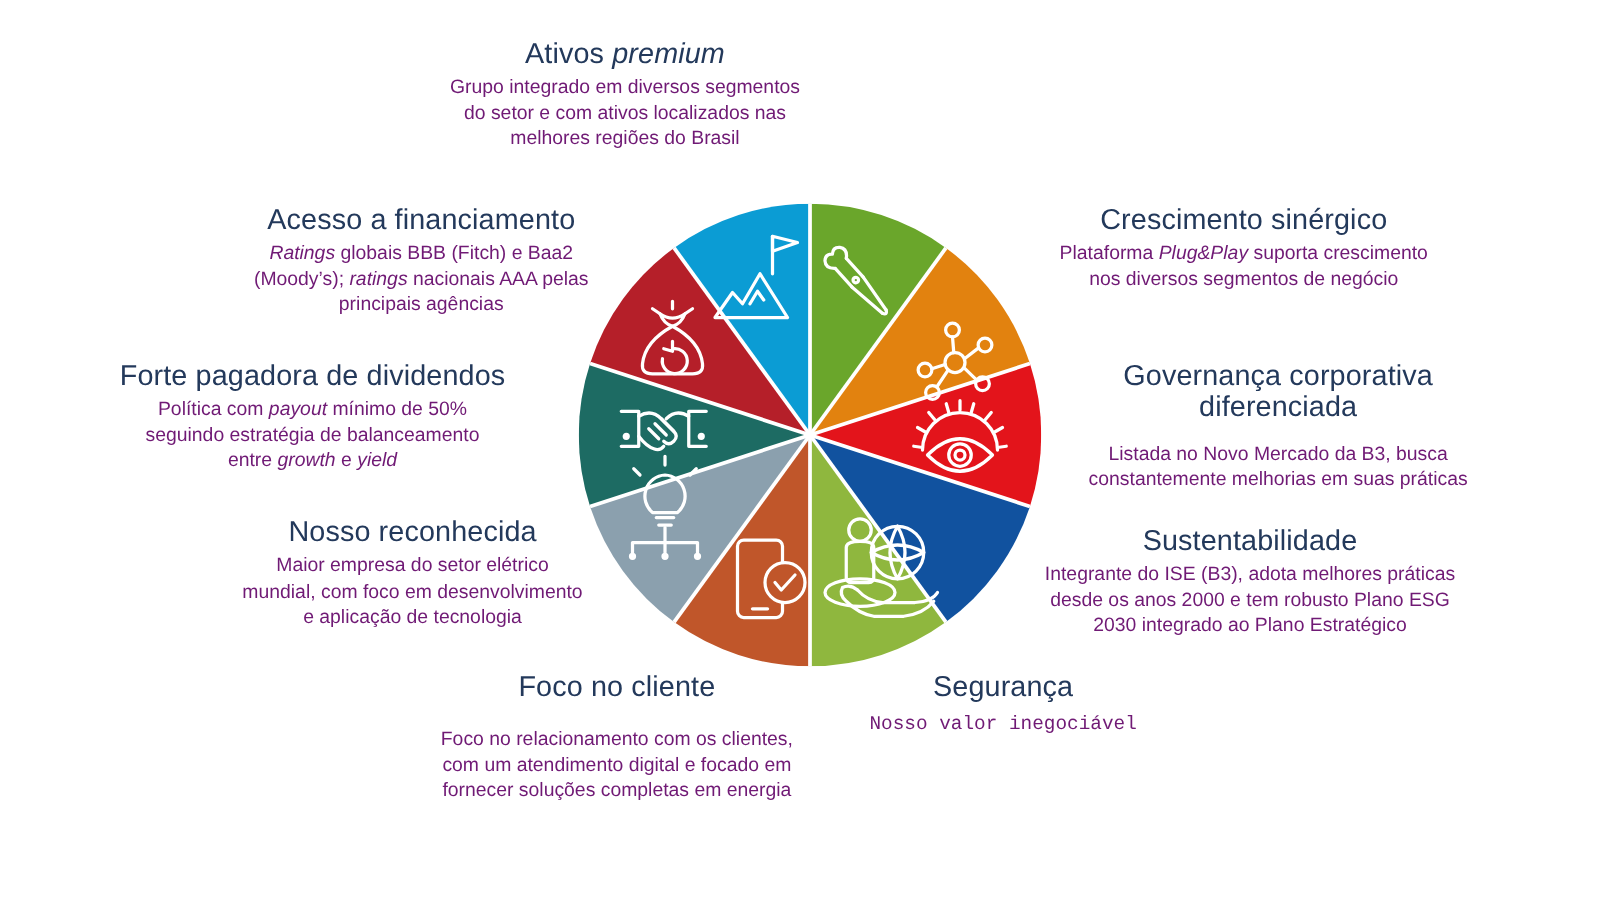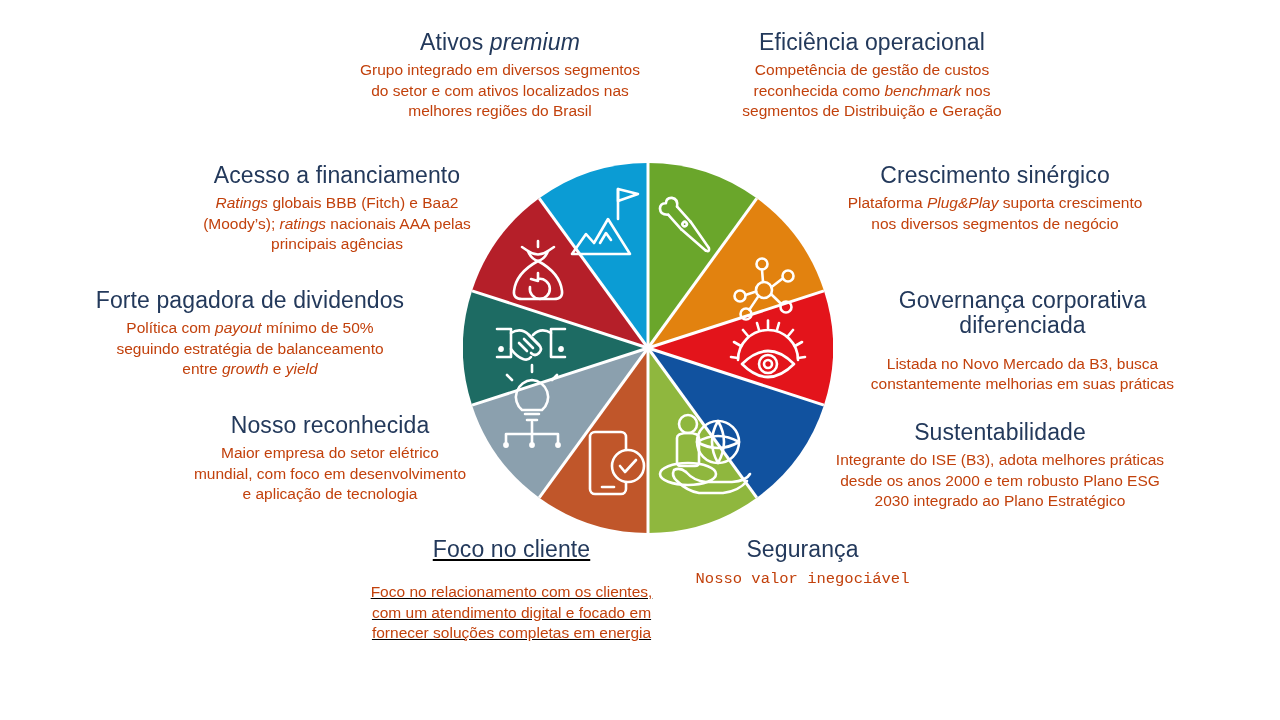--- a/index.html
+++ b/index.html
@@ -9,39 +9,39 @@
     position:relative;
   }
   .stage{position:absolute;left:0;top:0;width:1280px;height:720px;}
 
   .block{position:absolute;text-align:center;}
   .block .title{
     color:#23395b;font-weight:400;line-height:1.1;
     font-size:23px;white-space:pre-line;letter-spacing:0.1px;
   }
   .block .desc{
-    color:#c2410c;font-size:15.5px;line-height:1.32;margin-top:5px;
+    color:#701a75;font-size:15.5px;line-height:1.32;margin-top:5px;
     white-space:pre-line;
   }
   .block .desc i{font-style:italic;}
 
   
   .wheel-wrap{position:absolute;left:463px;top:163px;width:370px;height:370px;}
   .wheel-wrap svg{display:block;}
 
   
   #b-ativos      {left:318px; top:30px;  width:364px;}
   #b-eficiencia  {left:700px; top:30px;  width:344px;}
   #b-acesso      {left:162px; top:163px; width:350px;}
   #b-crescimento {left:800px; top:163px; width:390px;}
   #b-dividendos  {left:55px;  top:288px; width:390px;}
   #b-governanca  {left:855px; top:288px; width:335px;}
   #b-controlador {left:150px; top:413px; width:360px;}
   #b-sustent     {left:785px; top:420px; width:430px;}
-  #b-foco        {left:304px; top:537px; width:415px;text-decoration:underline;}
+  #b-foco        {left:286px; top:537px; width:415px;}
   #b-seguranca   {left:680px; top:537px; width:245px;}
 
   #b-governanca .desc{margin-top:15px;}
   #b-seguranca .desc{margin-top:7px;font-family:Liberation Mono, monospace;}
   #b-foco .desc{margin-top:20px;}
 </style>
 </head>
 <body>
 
 <div class="stage">
@@ -178,26 +178,20 @@
     </svg>
   </div>
 
   <div class="block" id="b-ativos">
     <div class="title"><span>Ativos </span><i>premium</i></div>
     <div class="desc">Grupo integrado em diversos segmentos
 do setor e com ativos localizados nas
 melhores regiões do Brasil</div>
   </div>
 
-  <div class="block" id="b-eficiencia">
-    <div class="title">Eficiência operacional</div>
-    <div class="desc"><span>Competência de gestão de custos
-reconhecida como </span><i>benchmark</i><span> nos
-segmentos de Distribuição e Geração</span></div>
-  </div>
 
   <div class="block" id="b-acesso">
     <div class="title">Acesso a financiamento</div>
     <div class="desc"><i>Ratings</i><span> globais BBB (Fitch) e Baa2
 (Moody’s); </span><i>ratings</i><span> nacionais AAA pelas
 principais agências</span></div>
   </div>
 
   <div class="block" id="b-crescimento">
     <div class="title">Crescimento sinérgico</div>

